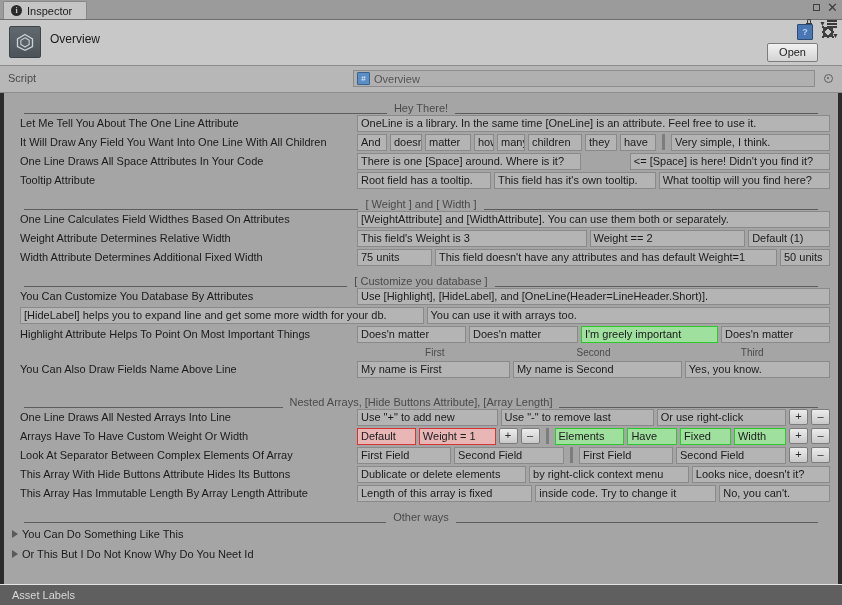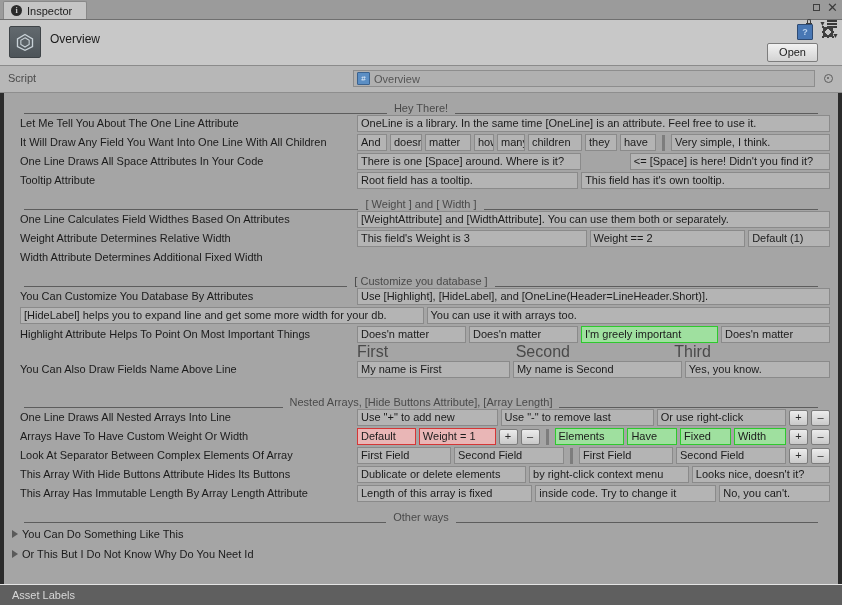--- a/index.html
+++ b/index.html
@@ -205,21 +205,21 @@
     display: flex; align-items: center;
     height: 18px; margin-bottom: 1px;
     padding-left: 16px;
   }
   .plabel {
     width: 337px; flex: 0 0 337px;
     font-size: 11px; color: #1b1b1b;
     white-space: nowrap; overflow: hidden;
   }
   .pfields {
-    flex: 1 1 auto; display: flex; align-items: flex-end;
+    flex: 1 1 auto; display: flex; align-items: flex-start;
     gap: 3px; padding-right: 8px;
     height: 17px;
   }
   .fullrow { padding-left: 16px; padding-right: 8px; }
   .fullrow .pfields { padding-right: 0; }
 
   .fld {
     background: #b4b4b4;
     border: 1px solid #8a8a8a;
     box-sizing: border-box;
@@ -253,22 +253,22 @@
     font-size: 11px; color: #2b2b2b; line-height: 1;
   }
 
   
   .colnames {
     display: flex; align-items: center;
     height: 16px; padding-left: 16px;
   }
   .colnames .spacer { width: 337px; flex: 0 0 337px; }
   .colnames .cn {
-    flex: 1 1 0; 
-    font-size: 16px; color: #4a4a4a;
+    flex: 1 1 0; text-align: center;
+    font-size: 10px; color: #4a4a4a;
   }
   .colnames .cnwrap {
     flex: 1 1 auto; display: flex; gap: 3px; padding-right: 8px;
   }
 
   
   .foldout {
     display: flex; align-items: center; gap: 4px;
     height: 18px; padding-left: 8px; margin-top: 2px;
   }
@@ -384,20 +384,21 @@
             <div class="fld">There is one [Space] around. Where is it?</div>
             <div class="gap" style="width: 43px;"></div>
             <div class="fld">&lt;= [Space] is here! Didn't you find it?</div>
           </div>
         </div>
         <div class="prow">
           <div class="plabel">Tooltip Attribute</div>
           <div class="pfields">
             <div class="fld">Root field has a tooltip.</div>
             <div class="fld">This field has it's own tooltip.</div>
+            <div class="fld">What tooltip will you find here?</div>
           </div>
         </div>
         <div class="sec">
           <div class="rule"></div>
           <div class="sec-t">[ Weight ] and [ Width ]</div>
           <div class="rule"></div>
         </div>
         <div class="prow">
           <div class="plabel">One Line Calculates Field Widthes Based On Attributes</div>
           <div class="pfields">
@@ -407,20 +408,25 @@
         <div class="prow">
           <div class="plabel">Weight Attribute Determines Relative Width</div>
           <div class="pfields">
             <div class="fld" style="flex: 3 1 0px;">This field's Weight is 3</div>
             <div class="fld" style="flex: 2 1 0px;">Weight == 2</div>
             <div class="fld" style="flex: 1 1 0px;">Default (1)</div>
           </div>
         </div>
         <div class="prow">
           <div class="plabel">Width Attribute Determines Additional Fixed Width</div>
+          <div class="pfields">
+            <div class="fld grow0" style="width: 75px;">75 units</div>
+            <div class="fld">This field doesn't have any attributes and has default Weight=1</div>
+            <div class="fld grow0" style="width: 50px;">50 units</div>
+          </div>
         </div>
         <div class="sec">
           <div class="rule"></div>
           <div class="sec-t">[ Customize you database ]</div>
           <div class="rule"></div>
         </div>
         <div class="prow">
           <div class="plabel">You Can Customize You Database By Attributes</div>
           <div class="pfields">
             <div class="fld">Use [Highlight], [HideLabel], and [OneLine(Header=LineHeader.Short)].</div>

